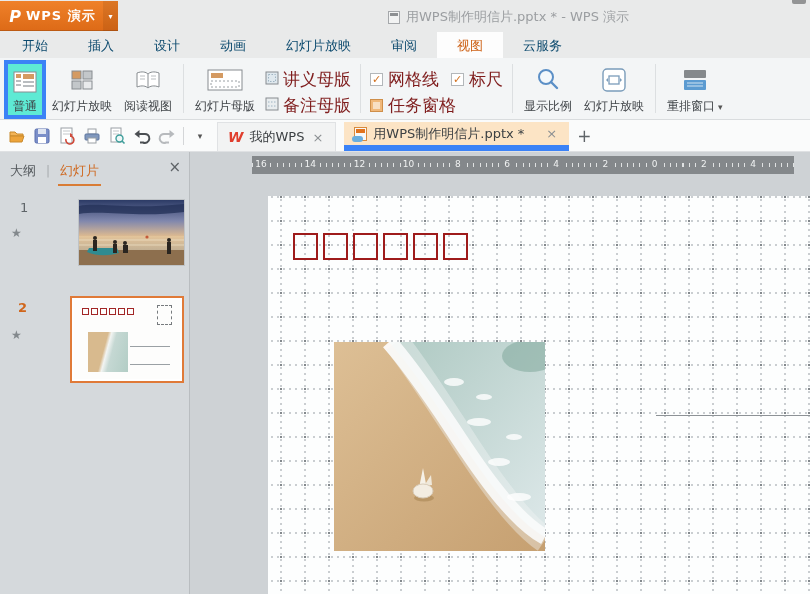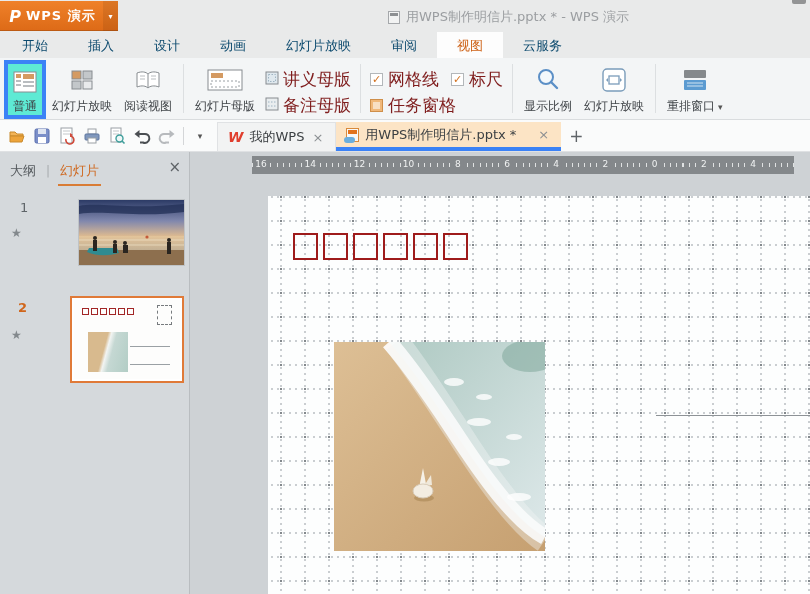--- a/index.html
+++ b/index.html
@@ -52,21 +52,21 @@
   
   #tabbar { position:absolute; left:0; top:120px; width:810px; height:32px;
     background:#fafbfb; border-bottom:1px solid #dfe1e3; display:flex; align-items:stretch; }
   #qat { display:flex; align-items:center; gap:7px; padding:0 8px 0 8px; }
   .qat-i { width:18px; height:18px; display:flex; align-items:center; justify-content:center; cursor:default; }
   .qsep { width:1px; height:18px; background:#d4d6d8; }
   .doc-tab { display:flex; align-items:center; gap:6px; padding:0 10px; margin-top:2px;
     font-size:13px; color:#3c4043; cursor:default; }
   .doc-tab .x { color:#8b8f92; font-size:13px; padding:0 2px; cursor:pointer; }
   .doc-tab.plain { background:#f2f3f3; border:1px solid #e0e2e4; border-bottom:none; }
-  .doc-tab.active { background:#fce4c5; border-bottom:4px solid #3b82f6; }
+  .doc-tab.active { background:#fce4c5; border-bottom:6px solid #3b82f6;margin-left:8px; }
   .wlogo { color:#e03e2d; font-weight:bold; font-size:14px; font-style:italic; }
   .cloud-doc { position:relative; width:13px; height:14px; background:#e8order; background:#f7f8f8; border:1px solid #d98a3c; }
   .cloud-doc:before { content:""; position:absolute; left:1px; top:1px; right:1px; height:4px; background:#e2731d; }
   .cloud-doc:after { content:""; position:absolute; left:-3px; bottom:-2px; width:11px; height:6px;
     background:#6aaede; border-radius:4px; }
   .newtab { font-size:17px; color:#5f6468; display:flex; align-items:center; padding:0 8px; cursor:pointer; }
 
   
   #main { position:absolute; left:0; top:152px; width:810px; height:378px; background:#ced2d5; }
 

